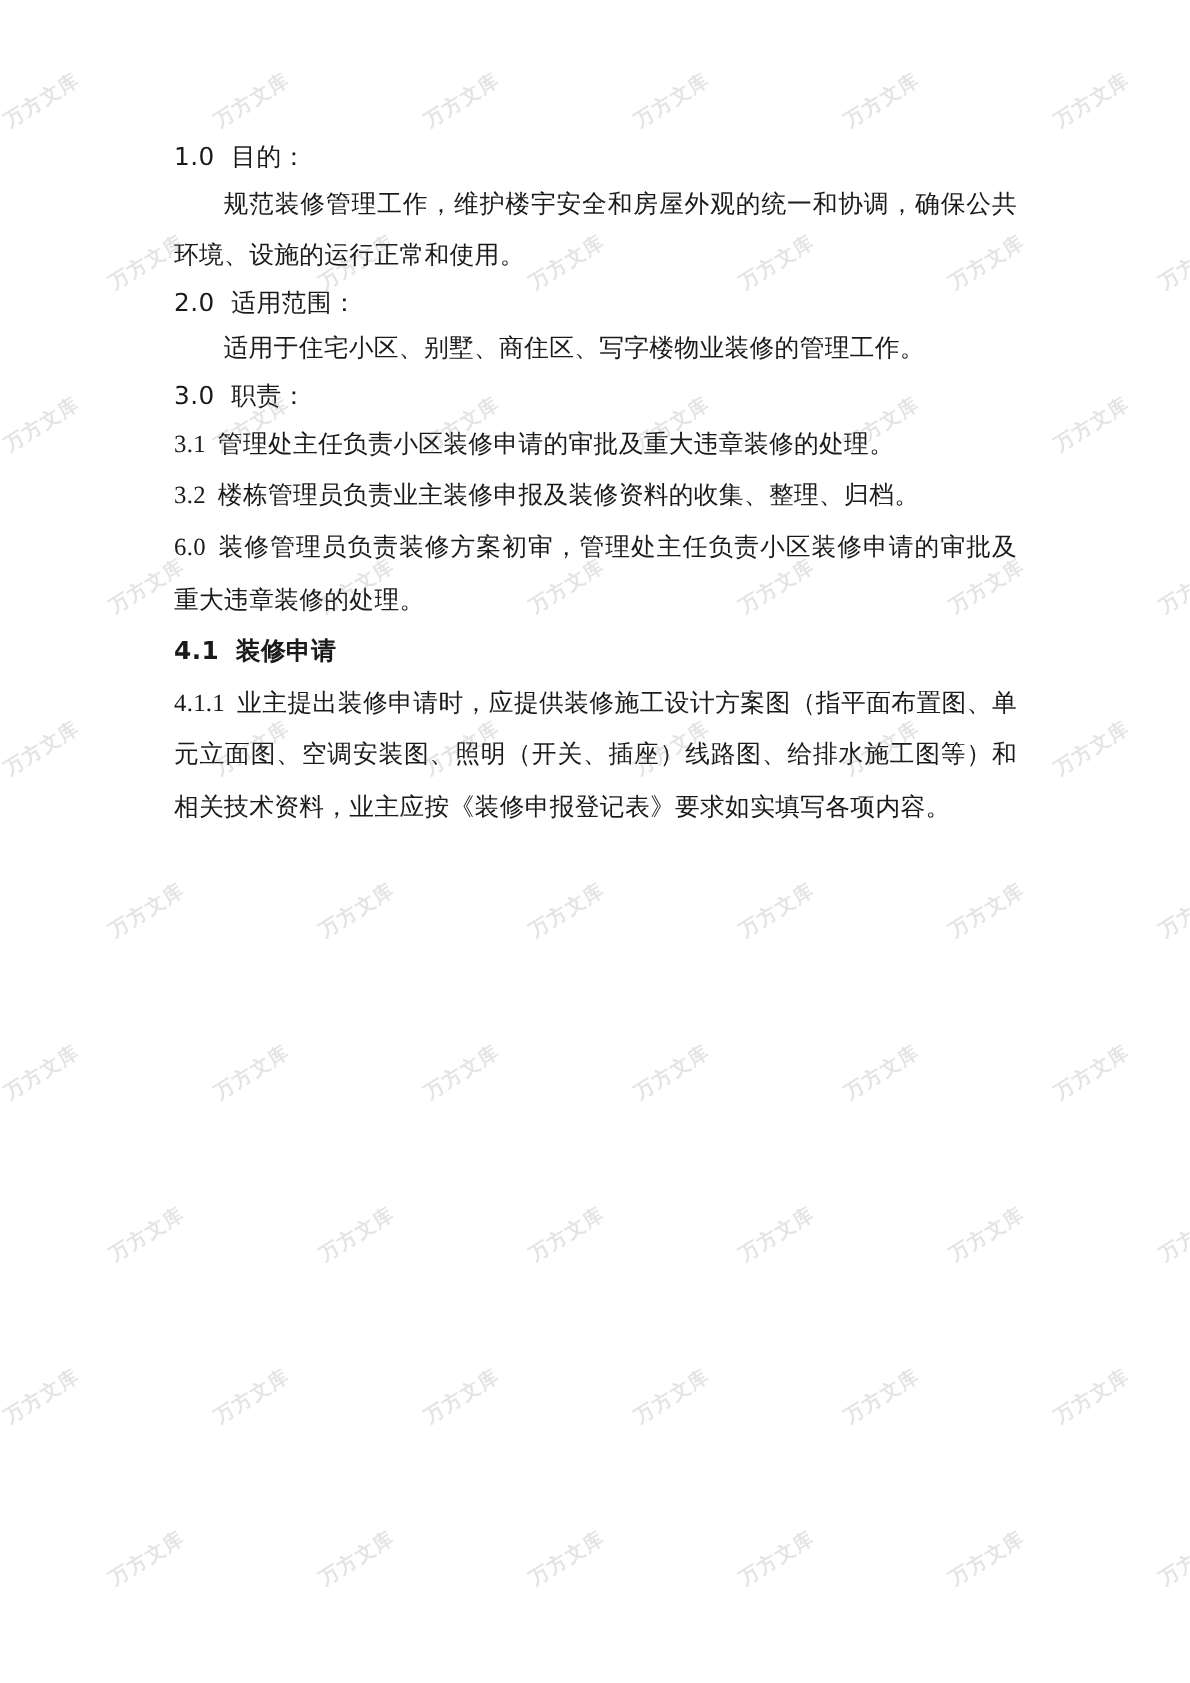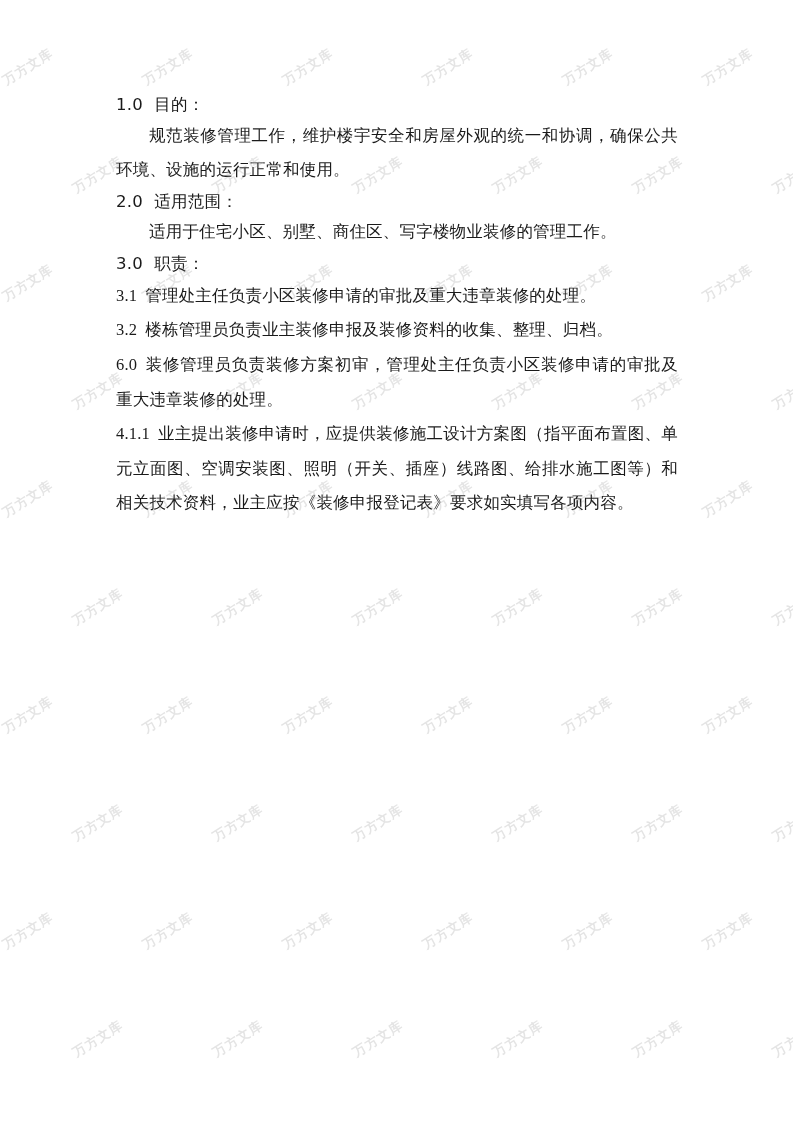--- a/index.html
+++ b/index.html
@@ -128,20 +128,23 @@
 
     <p class="item">
       <span class="num">6.0</span><span>装修管理员负责装修方案初审，管理处主任负责小区装修申请的审批及重大违章装修的处理。</span>
     </p>
 
 
 
 
 
 
+    <div class="subheading">
+      <span class="num">4.1</span><span>装修申请</span>
+    </div>
 
     <p class="item">
       <span class="num">4.1.1</span><span>业主提出装修申请时，应提供装修施工设计方案图（指平面布置图、单元立面图、空调安装图、照明（开关、插座）线路图、给排水施工图等）和相关技术资料，业主应按《装修申报登记表》要求如实填写各项内容。</span>
     </p>
 
   </div>
 </div>
 
 <div id="watermark-layer">
     <span class="wm" style="left: 0px; top: 58px;">万方文库</span>

